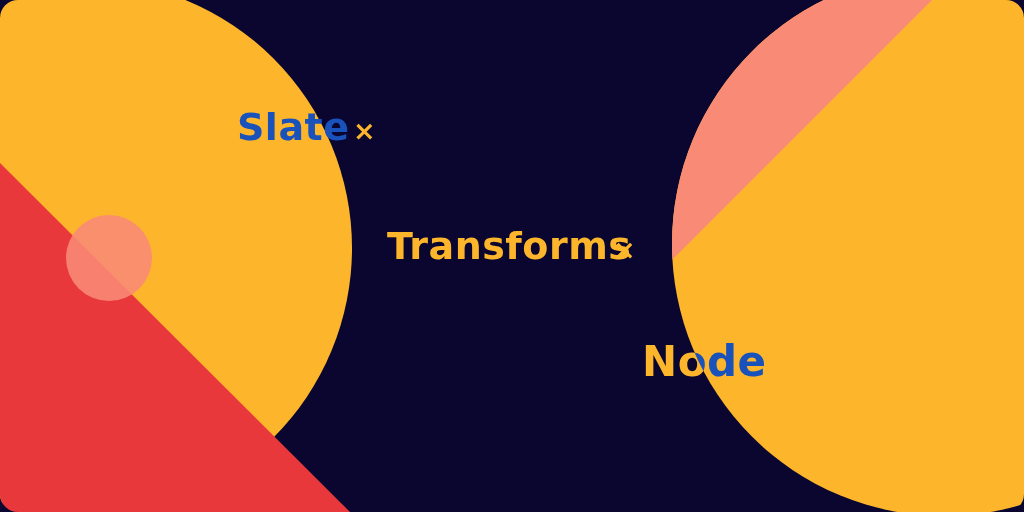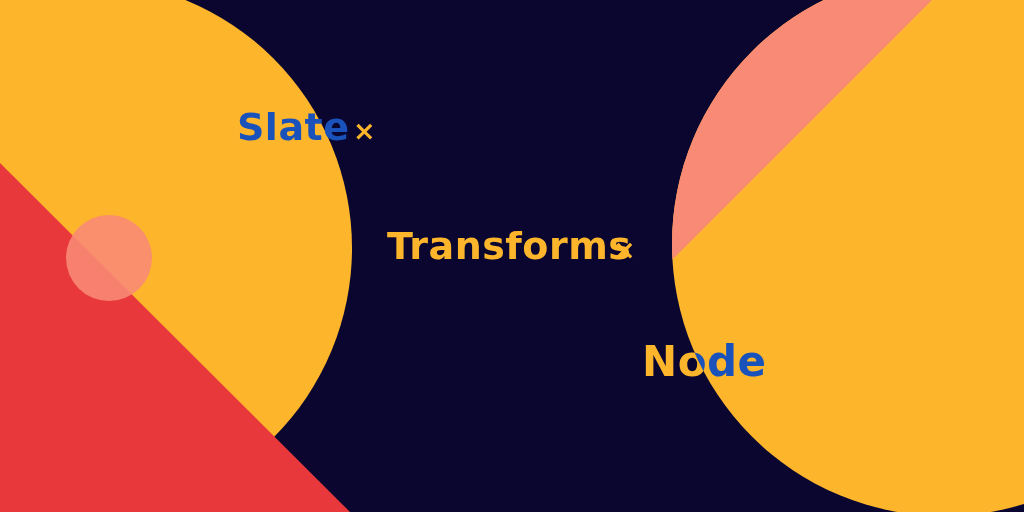--- a/index.html
+++ b/index.html
@@ -25,21 +25,21 @@
   }
   .label-text {
     font-family: "DejaVu Sans", sans-serif;
     font-weight: bold;
     letter-spacing: 0.5px;
   }
 </style>
 </head>
 <body style="background: rgb(10, 6, 48);">
 
-<div id="canvas" style="width: 1024px; height: 512px; background: rgb(10, 6, 48);">
+<div id="canvas" style="width: 1024px; height: 512px; background: rgb(10, 6, 48); border-radius: 18px;">
 
   <svg id="art" viewBox="0 0 1024 512" xmlns="http://www.w3.org/2000/svg">
     <defs>
       <clipPath id="clip-right-circle">
         <circle id="rc-clip" cx="944" cy="244" r="272"></circle>
       </clipPath>
       <clipPath id="clip-salmon-region">
         <circle id="rc-clip2" cx="944" cy="244" r="272"></circle>
       </clipPath>
       <mask id="mask-over-salmon">

